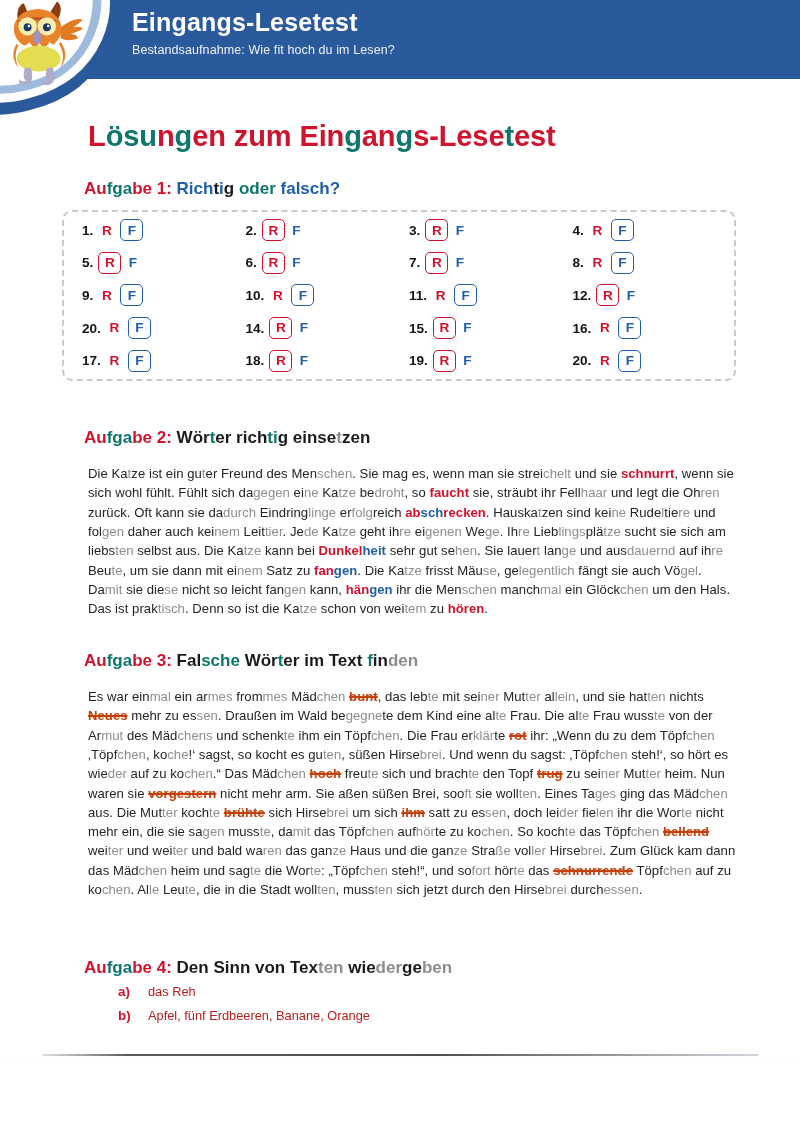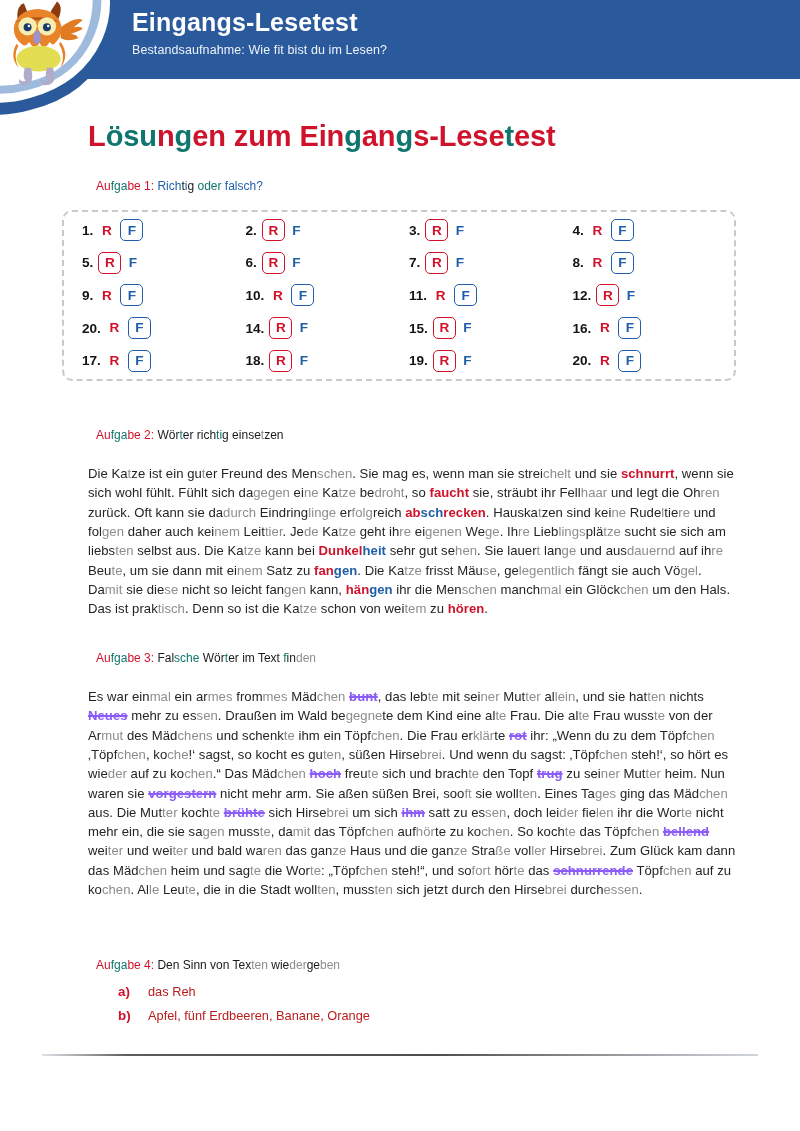--- a/index.html
+++ b/index.html
@@ -37,22 +37,22 @@
   
   .content{position:absolute;left:0;top:79px;width:800px;}
 
   .doc-title{
     margin:0;padding:0;
     position:absolute;left:88px;top:41px;
     font-size:29px;font-weight:700;letter-spacing:-.1px;white-space:nowrap;
   }
 
   .task-head{
-    position:absolute;left:96px;
-    font-size:12px;font-weight:400;white-space:nowrap;
+    position:absolute;left:84px;
+    font-size:17px;font-weight:700;white-space:nowrap;
   }
   .t1{top:100px;}
   .t2{top:349px;}
   .t3{top:572px;}
   .t4{top:879px;}
 
   
   .cR{color:#cf132c;}       
   .cS{color:#0f766e;}       
   .cB{color:#1f5fa9;}       
@@ -90,21 +90,21 @@
 
   
   .para{
     position:absolute;left:88px;width:648px;
     font-size:13.1px;line-height:19.3px;color:#242424;
     text-align:left;letter-spacing:.05px;
   }
   .p2{top:372px;}
   .p3{top:595px;}
   .ans{font-weight:700;color:#cf132c;}
-  .strike{font-weight:700;color:#8b5cf6;text-decoration:line-through;text-decoration-thickness:1.6px;}
+  .strike{font-weight:700;color:#c2410c;text-decoration:line-through;text-decoration-thickness:1.6px;}
 
   
   .list4{position:absolute;left:118px;top:905px;width:600px;font-size:12.8px;color:#242424;}
   .l4row{display:flex;align-items:baseline;margin-bottom:9px;}
   .l4lab{color:#cf132c;font-weight:700;font-size:13.4px;width:30px;flex:0 0 30px;}
   .l4txt{color:#b91c1c;}
 
   
   .foot-rule{
     position:absolute;left:42px;top:1054px;width:716px;height:2px;
@@ -126,21 +126,21 @@
   .copyright{position:absolute;right:88px;top:1072px;font-size:11px;color:#9aa0a8;}
 </style>
 </head>
 <body>
 
 <div class="page">
 
   <div class="header">
     <div class="header-inner">
       <div class="hdr-title">Eingangs-Lesetest</div>
-      <div class="hdr-sub">Bestandsaufnahme: Wie fit bist du im Lesen?</div>
+      <div class="hdr-sub">Bestandsaufnahme: Wie fit hoch du im Lesen?</div>
     </div>
   </div>
 
   <div class="logo-wrap">
     <svg class="logo-swoosh" viewBox="0 0 150 148">
       <path d="M -30 -30 L 118 -30 Q 150 12 128 62 Q 108 112 52 126 Q 6 138 -30 120 Z" fill="#ffffff"></path>
       <path d="M 118 -30 Q 152 14 128 66 Q 106 116 48 130 Q 4 142 -30 124 L -30 112 Q 6 130 48 118 Q 100 104 120 60 Q 140 14 110 -30 Z" fill="#2a5a9b"></path>
       <path d="M 104 -30 Q 130 14 112 56 Q 94 98 46 110 Q 8 120 -30 104 L -30 96 Q 8 112 46 102 Q 88 92 104 54 Q 120 14 98 -30 Z" fill="#7ea3d0" opacity="0.75"></path>
     </svg>
 

